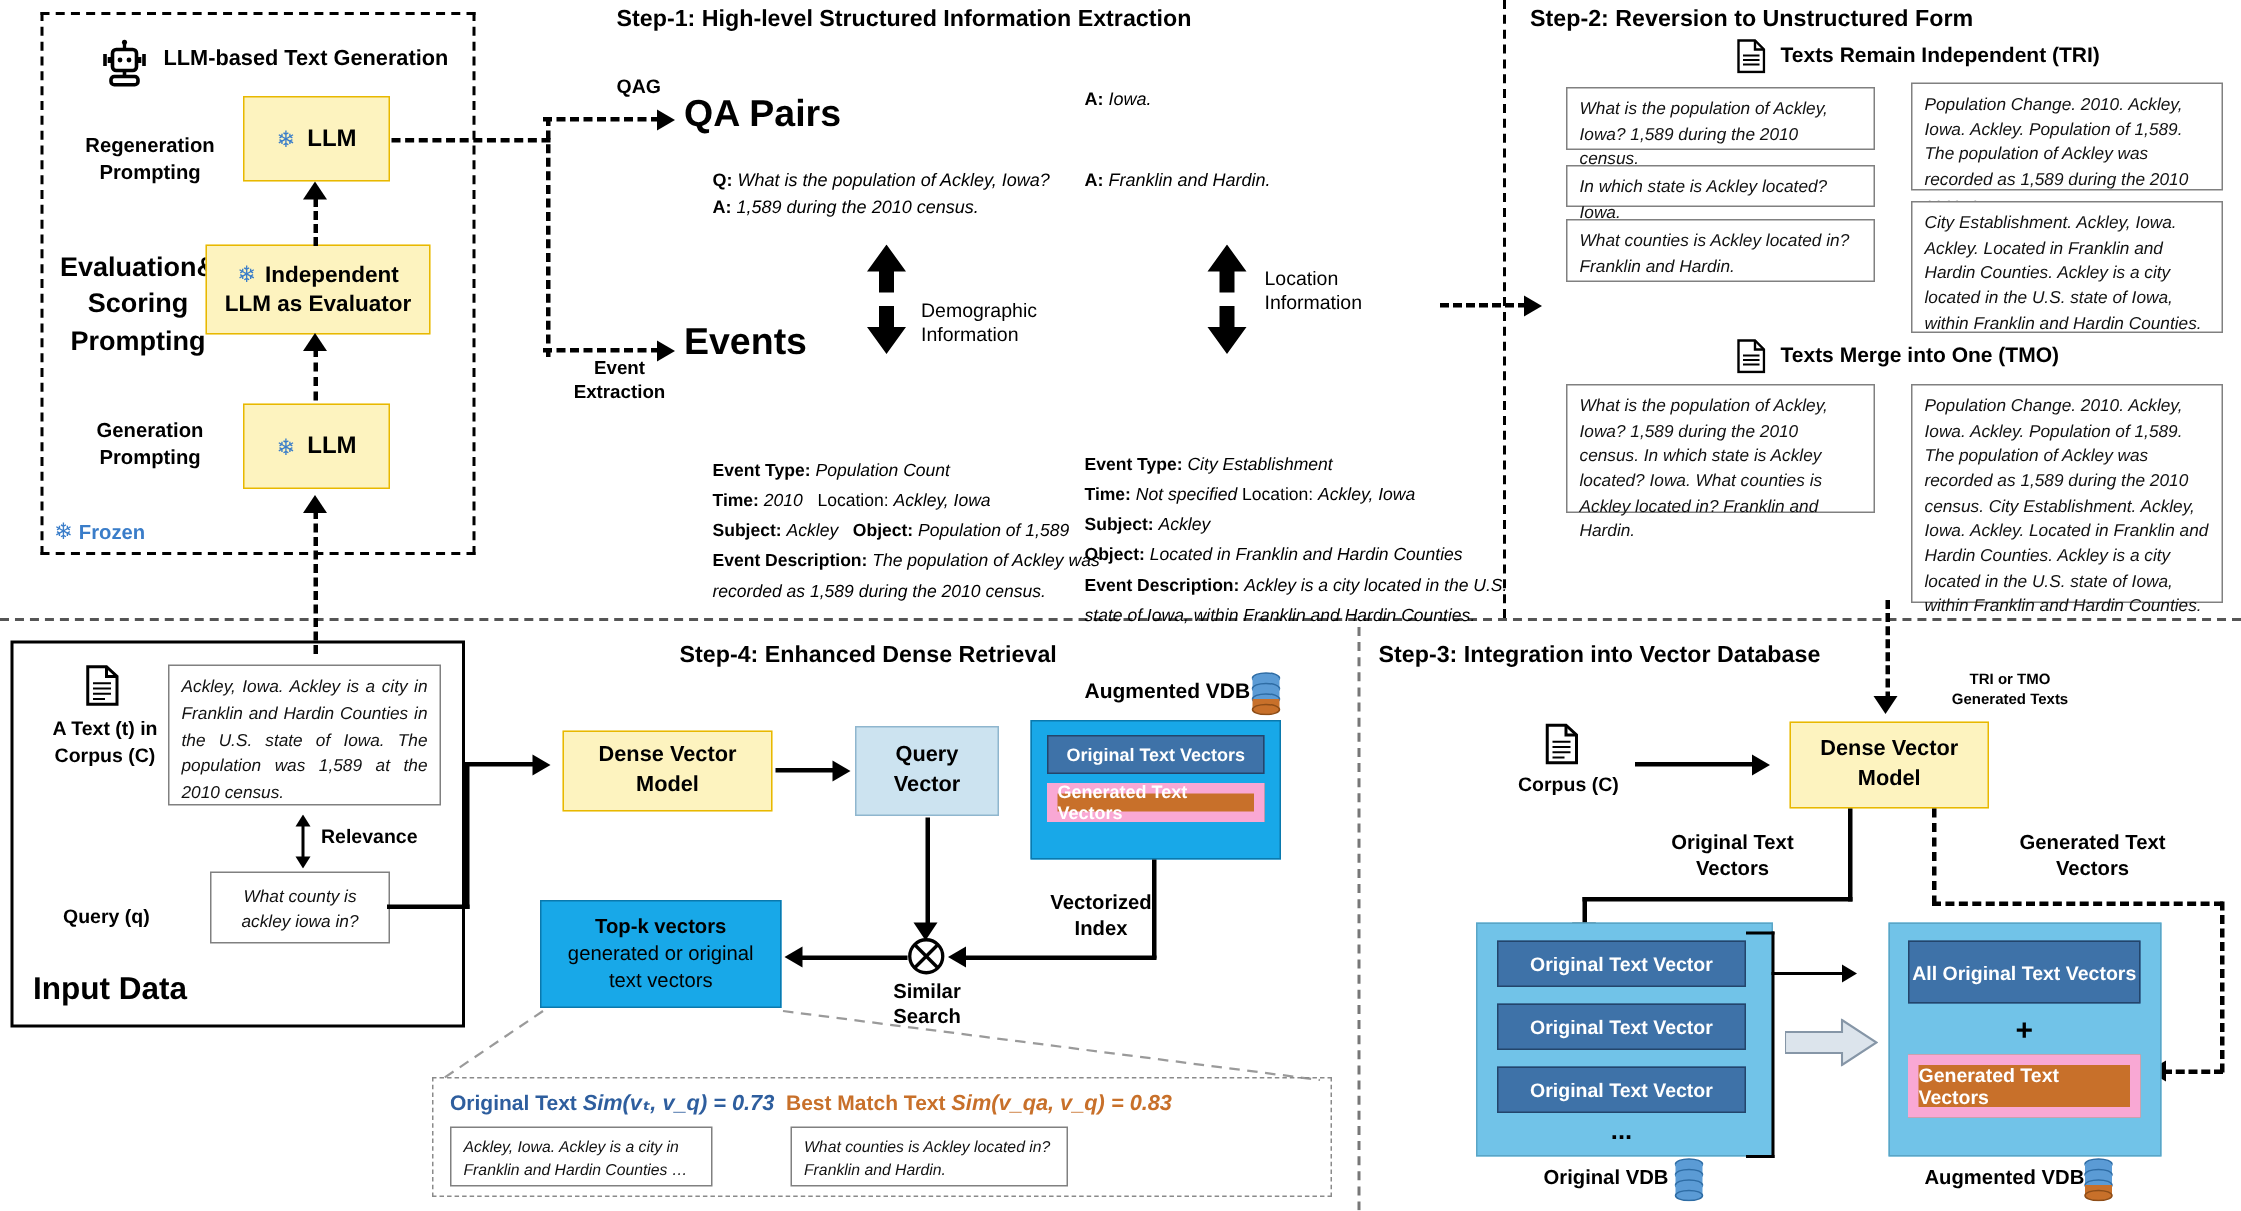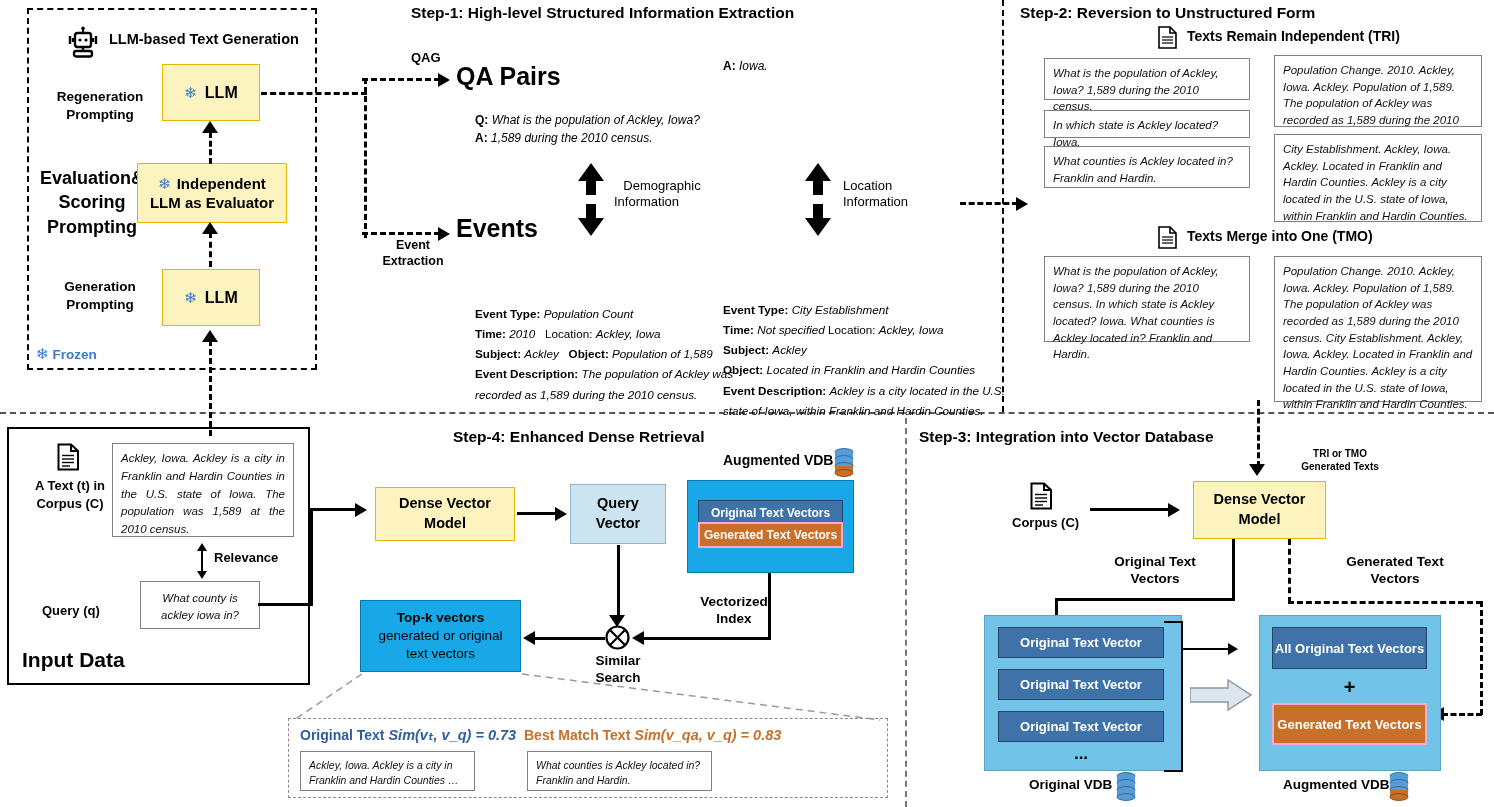--- a/index.html
+++ b/index.html
@@ -17,21 +17,21 @@
   
   .llmbox{background:#FDF3BF;border:1.5px solid #E8B800;display:flex;align-items:center;justify-content:center;
           font-weight:bold;font-size:15px;color:#000;}
   .dashpanel{border:2px dashed #000;}
   .solidpanel{border:2.5px solid #000;}
   .textbox{border:1.5px solid #808080;background:#fff;font-style:italic;font-size:11.5px;line-height:1.45;padding:6px 8px;color:#111;}
   .cyanbox{background:#18A8E8;border:1px solid #0a79ad;color:#000;}
   .ltbluebox{background:#CCE3F0;border:1px solid #8FB6CE;color:#000;}
   .bigblue{background:#71C3E8;border:1px solid #5aa5c6;}
   .darkblue{background:#3E72A8;border:1px solid #23456b;color:#fff;font-weight:bold;}
-  .orange{background:#C8702A;border:2px solid #f9a8d4;color:#fff;font-weight:bold;}
+  .orange{background:#C8702A;border:7px solid #f9a8d4;color:#fff;font-weight:bold;}
 
   
   .ln{background:#000;position:absolute;}
   .lnh{height:3px;}
   .lnv{width:3px;}
   .dlnh{border-top:3px dashed #000;}
   .dlnv{border-left:3px dashed #000;}
   .ahead{position:absolute;width:0;height:0;}
   .ar-r{border-top:7px solid transparent;border-bottom:7px solid transparent;border-left:12px solid #000;}
   .ar-l{border-top:7px solid transparent;border-bottom:7px solid transparent;border-right:12px solid #000;}
@@ -134,30 +134,31 @@
   <div class="abs qa" style="left:475px;top:111px;width:330px;">
     <div><span class="b">Q:</span> <span class="it">What is the population of Ackley, Iowa?</span></div>
     <div><span class="b">A:</span> <span class="it">1,589 during the 2010 census.</span></div>
   </div>
 
   <div class="abs qa" style="left:723px;top:57px;width:330px;">
     <div><span class="b">A:</span> <span class="it">Iowa.</span></div>
   </div>
 
   <div class="abs qa" style="left:723px;top:111px;width:330px;">
+    <div><span class="b">A:</span> <span class="it">Franklin and Hardin.</span></div>
   </div>
 
   <div class="abs" style="left:576px;top:163px;width:30px;height:73px;">
     <svg width="30" height="73" viewBox="0 0 30 73">
       <polygon points="15,0 28,18 20,18 20,32 10,32 10,18 2,18" fill="#000"></polygon>
       <polygon points="15,73 28,55 20,55 20,41 10,41 10,55 2,55" fill="#000"></polygon>
     </svg>
   </div>
   <div class="abs ctr lblreg" style="left:580px;top:178px;width:130px;">
-    <div style="text-align:center;margin-left:34px;">Demographic</div>
+    <div style="text-align:left;margin-left:34px;margin-top:21px;">Demographic</div>
     <div style="text-align:left;margin-left:34px;">Information</div>
   </div>
 
   <div class="abs" style="left:803px;top:163px;width:30px;height:73px;">
     <svg width="30" height="73" viewBox="0 0 30 73">
       <polygon points="15,0 28,18 20,18 20,32 10,32 10,18 2,18" fill="#000"></polygon>
       <polygon points="15,73 28,55 20,55 20,41 10,41 10,55 2,55" fill="#000"></polygon>
     </svg>
   </div>
   <div class="abs lblreg" style="left:843px;top:178px;width:120px;">
@@ -284,21 +285,21 @@
       <ellipse cx="11" cy="4" rx="9" ry="3.4" fill="#5B9BD5" stroke="#2E6CA4" stroke-width="1"></ellipse>
       <rect x="2" y="4" width="18" height="7" fill="#5B9BD5"></rect>
       <ellipse cx="11" cy="11" rx="9" ry="3.4" fill="#5B9BD5" stroke="#2E6CA4" stroke-width="1"></ellipse>
       <rect x="2" y="11" width="18" height="7" fill="#5B9BD5"></rect>
       <ellipse cx="11" cy="18" rx="9" ry="3.4" fill="#5B9BD5" stroke="#2E6CA4" stroke-width="1"></ellipse>
       <rect x="2" y="18" width="18" height="7" fill="#C8702A"></rect>
       <ellipse cx="11" cy="25" rx="9" ry="3.4" fill="#C8702A" stroke="#8d4d18" stroke-width="1"></ellipse>
     </svg>
   </div>
   <div class="abs cyanbox" style="left:687px;top:480px;width:167px;height:93px;"></div>
-  <div class="abs darkblue" style="left:698px;top:500px;width:145px;height:26px;display:flex;align-items:center;justify-content:center;font-size:12px;">Original Text Vectors</div>
+  <div class="abs darkblue" style="left:698px;top:490px;width:145px;height:26px;display:flex;align-items:center;justify-content:center;font-size:12px;">Original Text Vectors</div>
   <div class="abs orange" style="left:698px;top:522px;width:145px;height:26px;display:flex;align-items:center;justify-content:center;font-size:12px;">Generated Text Vectors</div>
 
   <div class="abs ln lnv" style="left:617px;top:545px;height:74px;"></div>
   <div class="abs ahead ar-d" style="left:609px;top:615px;"></div>
 
   <div class="abs ln lnv" style="left:768px;top:573px;height:66px;"></div>
   <div class="abs ln lnh" style="left:637px;top:637px;width:134px;"></div>
   <div class="abs ahead ar-l" style="left:632px;top:631px;"></div>
 
   <div class="abs b ctr" style="left:679px;top:594px;width:110px;font-size:13.5px;line-height:1.25;">

